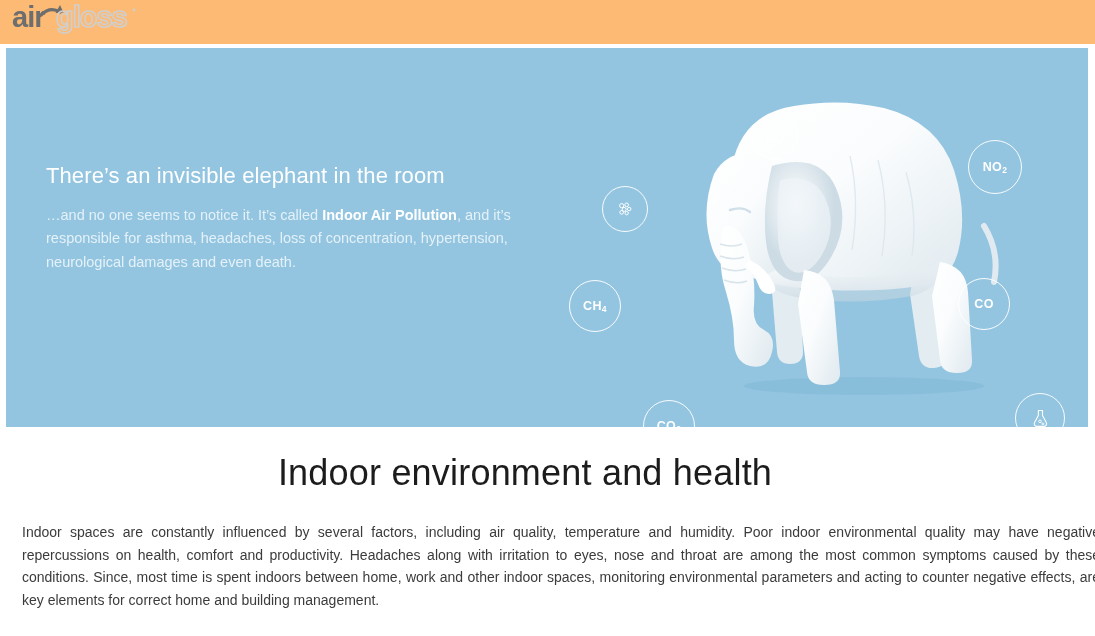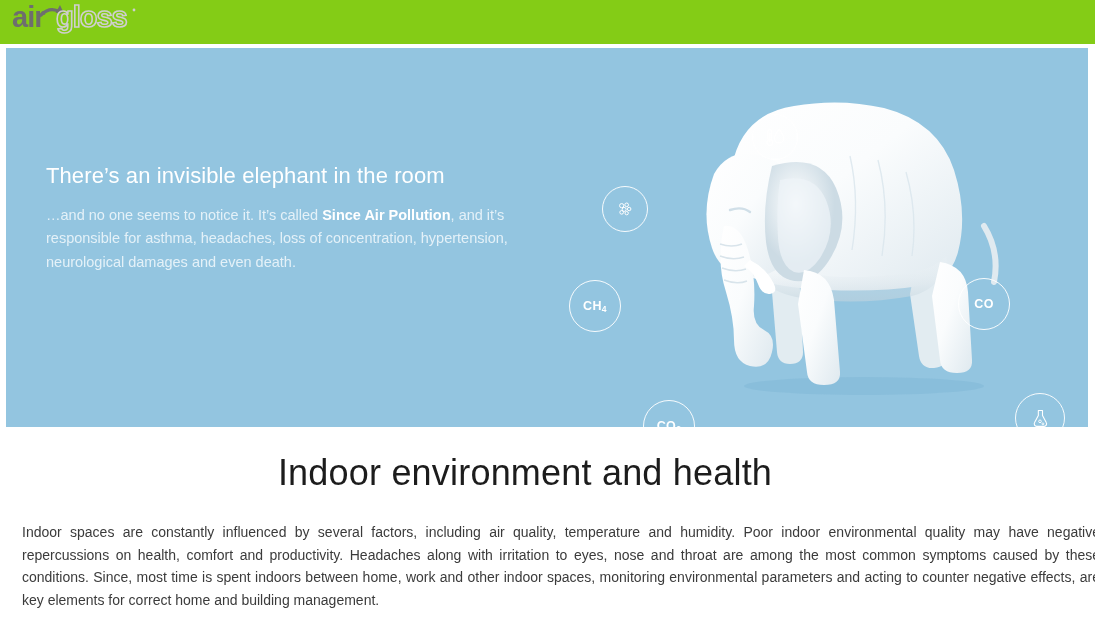--- a/index.html
+++ b/index.html
@@ -7,21 +7,21 @@
     width:1095px;height:636px;
     background:#ffffff;
     font-family:"Liberation Sans","DejaVu Sans",sans-serif;
     overflow:hidden;
     position:relative;
   }
 
   
   .logo-bar{
     position:absolute;left:0;top:0;width:1095px;height:44px;
-    background:#84cc16;
+    background:#fdba74;
   }
   .logo{
     position:absolute;left:12px;top:1px;
     height:34px;
     display:flex;align-items:center;
   }
   .logo svg{display:block;}
 
   
   .hero{
@@ -198,21 +198,21 @@
       <g stroke="#dae6ed" stroke-width="1.4" fill="none" opacity=".8">
         <path d="M196 108 q10 44 2 94"></path>
         <path d="M224 112 q12 46 4 96"></path>
         <path d="M252 124 q12 42 6 84"></path>
       </g>
     </svg>
   </div>
 
   <div class="hero-copy">
     <h1 class="hero-title">There’s an invisible elephant in the room</h1>
-    <p class="hero-sub"><span>…and no one seems to notice it. It’s called </span><b>Since Air Pollution</b><span>, and it’s responsible for asthma, headaches, loss of concentration, hypertension, neurological damages and even death.</span></p>
+    <p class="hero-sub"><span>…and no one seems to notice it. It’s called </span><b>Indoor Air Pollution</b><span>, and it’s responsible for asthma, headaches, loss of concentration, hypertension, neurological damages and even death.</span></p>
   </div>
 
   <div class="badge b-th">
     <svg width="22" height="22" viewBox="0 0 24 24">
       <rect x="4.2" y="4" width="4.2" height="11.5" rx="2.1" fill="none" stroke="#fff" stroke-width="1.3"></rect>
       <circle cx="6.3" cy="18" r="3.1" fill="none" stroke="#fff" stroke-width="1.3"></circle>
       <line x1="6.3" y1="8" x2="6.3" y2="17" stroke="#fff" stroke-width="1.4" stroke-linecap="round"></line>
       <path d="M16.5 3.5 q5 6.5 5 10 a5 5 0 0 1 -10 0 q0 -3.5 5 -10 z" fill="none" stroke="#fff" stroke-width="1.3"></path>
     </svg>
   </div>
@@ -223,20 +223,23 @@
         <circle cx="8" cy="8" r="2.5"></circle>
         <circle cx="14" cy="7" r="2.2"></circle>
         <circle cx="11" cy="12.5" r="2.4"></circle>
         <circle cx="17" cy="12" r="2.1"></circle>
         <circle cx="8" cy="16" r="2.2"></circle>
         <circle cx="14" cy="17" r="2"></circle>
       </g>
     </svg>
   </div>
 
+  <div class="badge b-no2">
+    <span class="lbl">NO<sub>2</sub></span>
+  </div>
 
   <div class="badge b-ch4">
     <span class="lbl">CH<sub>4</sub></span>
   </div>
 
   <div class="badge b-co">
     <span class="lbl">CO</span>
   </div>
 
   <div class="badge b-co2">

